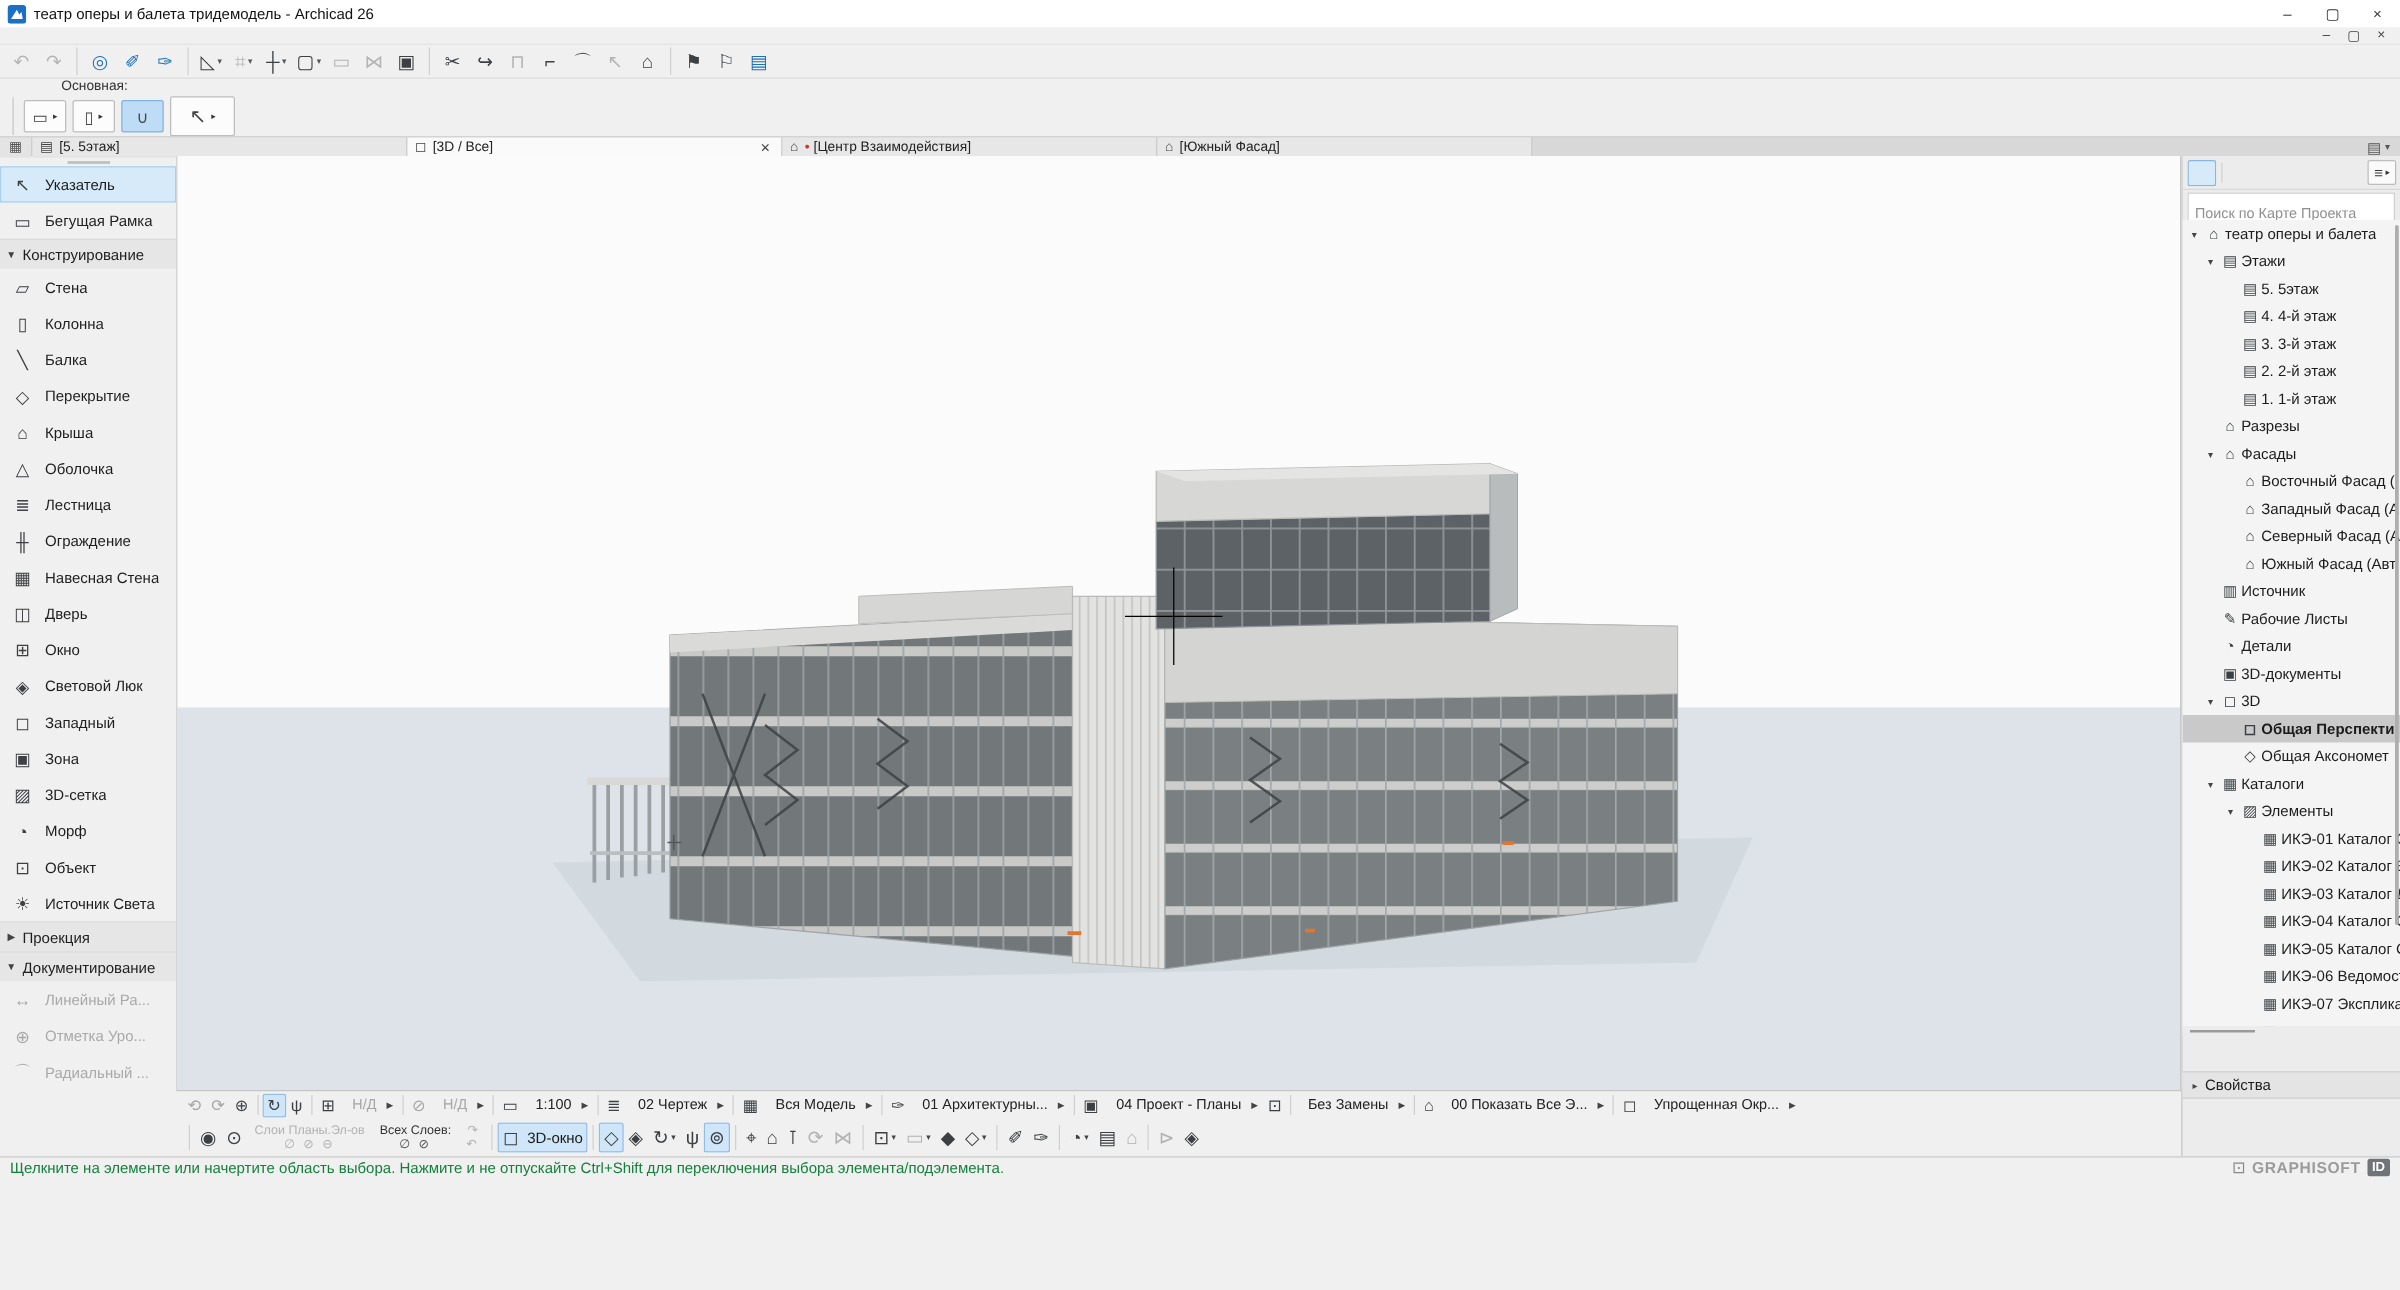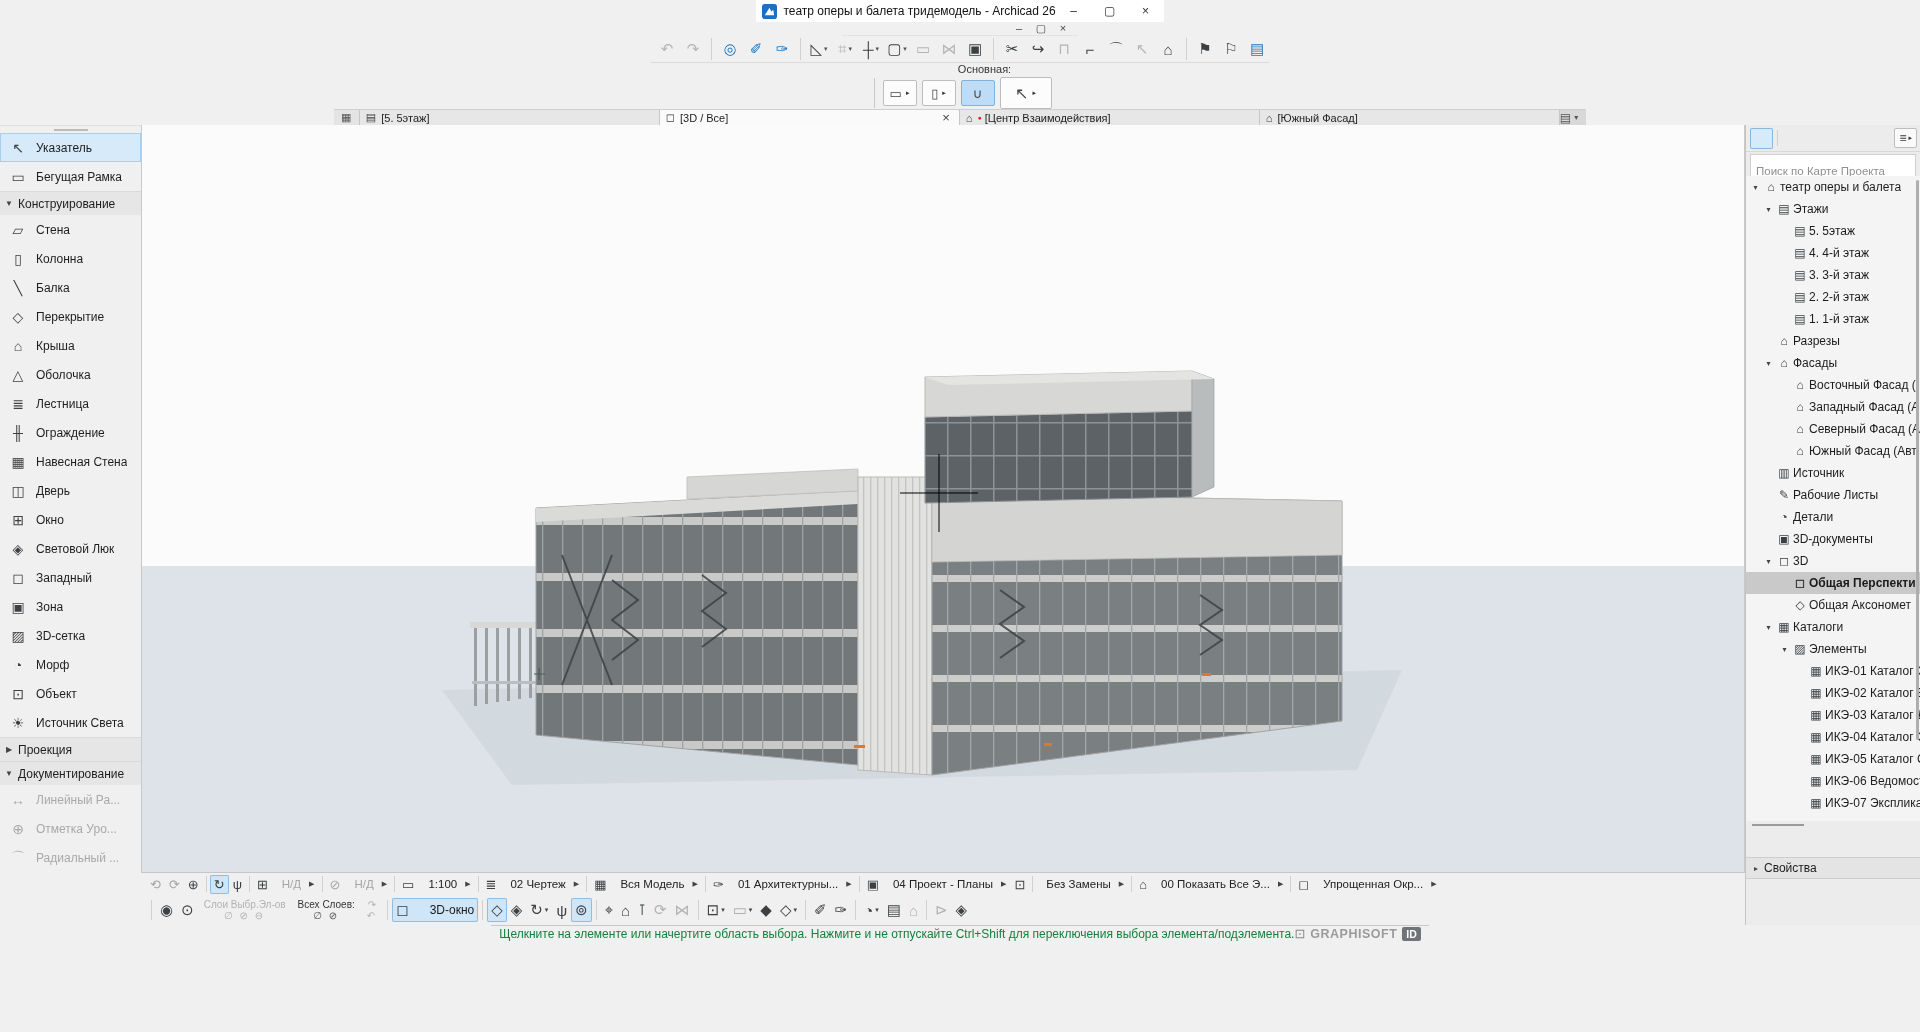--- a/index.html
+++ b/index.html
@@ -1,19 +1,19 @@
 <!DOCTYPE html>
 <html><head>
 <meta charset="utf-8">
 <style>
   * { margin:0; padding:0; box-sizing:border-box; }
   html,body { width:1920px; height:1032px; overflow:hidden;
     font-family:"Liberation Sans", sans-serif; font-size:12px; color:#1d1d1d;
     background:#f0f0f0; }
-  .app { width:1920px; height:789px; display:flex; flex-direction:column;align-items:center; }
+  .app { width:1920px; height:789px; display:flex; flex-direction:column; }
 
   
   .titlebar { height:22px; background:#ffffff; display:flex; align-items:center; padding-left:6px; }
   .logo { width:15px; height:15px; margin-right:6px; }
   .title-text { font-size:12px; color:#111; }
   .win-controls { margin-left:auto; display:flex; }
   .win-btn { width:36px; height:22px; display:flex; align-items:center; justify-content:center;
     font-size:12px; color:#333; }
 
   
@@ -97,21 +97,21 @@
   .quickbar .vdiv { height:16px; margin:0 3px; }
 
   
   .bottombar { height:30px; background:#f0f0f0; display:flex; align-items:center;
     padding-left:6px; overflow:hidden; }
   .bb-it { display:flex; align-items:center; height:24px; padding:0 4px; color:#3c4043;
     border-radius:2px; }
   .bb-it .g { font-size:15px; } .bb-it .arr { font-size:7px; margin-left:2px; color:#444; }
   .bb-it.dis { color:#b2b2b2; }
   .bb-it.act { background:#cfe6f8; box-shadow:inset 0 0 0 1px #8fbde4; }
-  .bb-it.btn .bl { font-size:12px; margin-left:21px; color:#1a1a1a; }
+  .bb-it.btn .bl { font-size:12px; margin-left:7px; color:#1a1a1a; }
   .bb-it.stack { flex-direction:column; justify-content:center; line-height:11px; padding:0 6px; }
   .bb-it.stack .bl { font-size:10px; color:#333; } 
   .bb-it.stack .bs { font-size:10px; color:#555; letter-spacing:2px; }
   .bb-it.stack.dis .bl, .bb-it.stack.dis .bs { color:#b2b2b2; }
   .bottombar .vdiv { height:20px; margin:0 4px; }
 
   
   .sidebar { width:175px; background:#ececec; border-left:1px solid #c4c4c4;
     display:flex; flex-direction:column; }
   .sb-icons { height:27px; display:flex; align-items:center; padding:0 3px;
@@ -687,21 +687,21 @@
           <span class="bb-it">
             <span class="g hide">◉</span>
 
           </span>
           <span class="bb-it">
             <span class="g hide">⊙</span>
 
           </span>
           <span class="bb-it stack dis">
 
-            <span class="bl hide">Слои Выбр.Эл-ов</span>
+            <span class="bl hide">Слои Планы.Эл-ов</span>
             <span class="bs hide">∅ ⊘ ⊖</span>
 
           </span>
           <span class="bb-it stack">
 
             <span class="bl hide">Всех Слоев:</span>
             <span class="bs hide">∅ ⊘</span>
 
           </span>
           <span class="bb-it stack dis">

